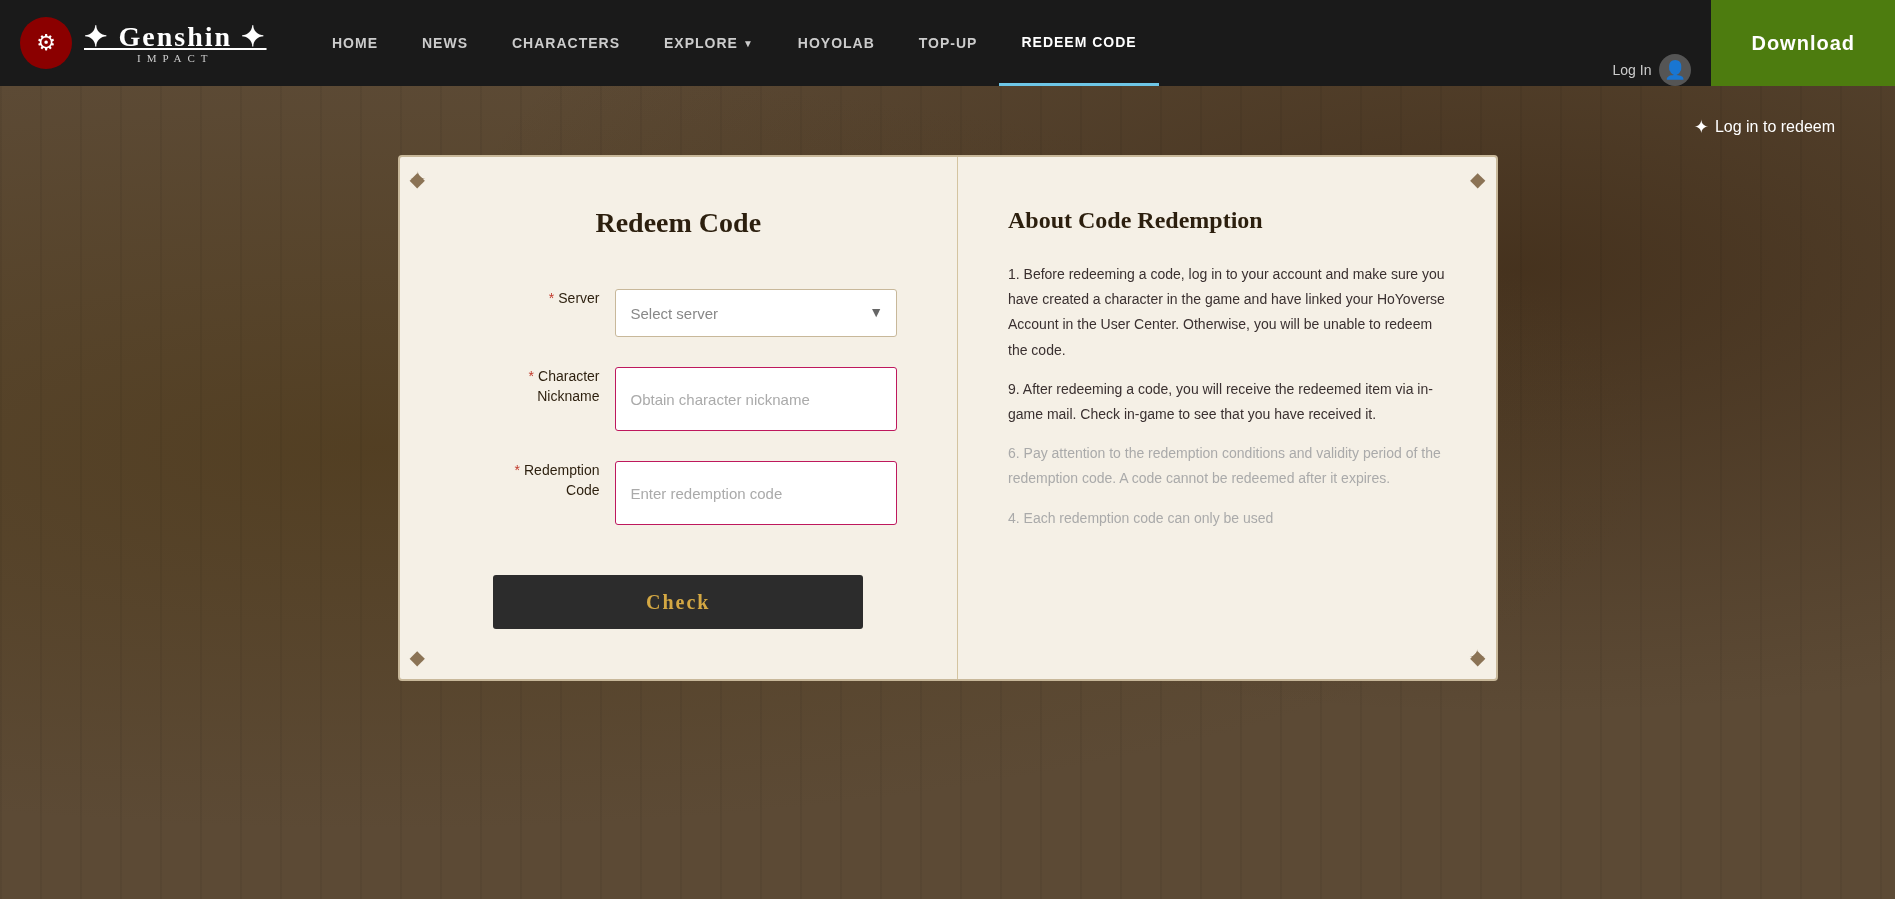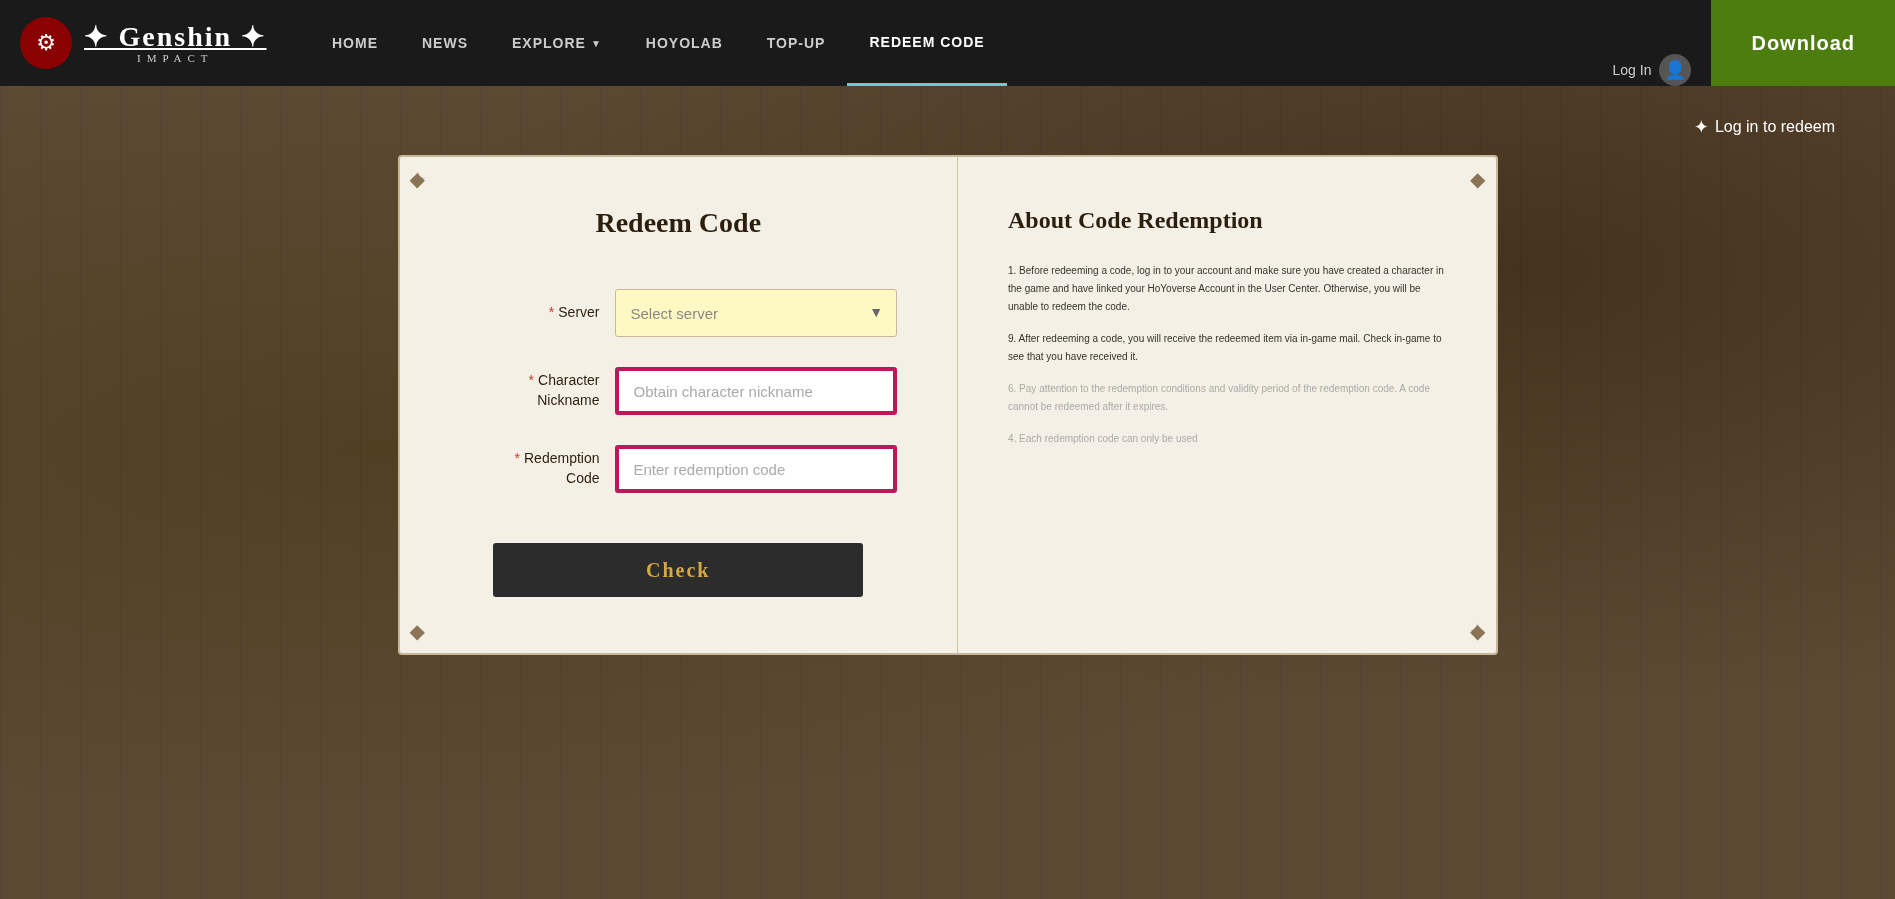--- a/index.html
+++ b/index.html
@@ -129,47 +129,47 @@
       flex: 1; padding: 50px 60px 50px 60px;
       border-right: 1px solid #d4c4a0;
       display: flex; flex-direction: column; align-items: center;
     }
     .panel-title {
       font-size: 28px; font-weight: bold; color: #2c1f0e;
       margin-bottom: 50px; font-family: 'Georgia', serif;
       text-align: center;
     }
     .form-group {
-      display: flex; align-items: center; width: 100%; margin-bottom: 30px;
+      display: flex; width: 100%; margin-bottom: 30px;
     }
     .form-label {
       font-size: 14px; color: #2c1f0e; text-align: right;
       min-width: 155px; padding-right: 15px; font-family: sans-serif;
       line-height: 1.4;
     }
     .required-star {
       color: #c0392b; margin-right: 4px;
     }
     .select-wrapper {
       flex: 1; position: relative;
     }
     .select-wrapper select {
       width: 100%; height: 48px; border: 1px solid #c8b89a;
-      background: #fef9c3; border-radius: 3px;
+      background: #ffffff; border-radius: 3px;
       font-size: 15px; color: #888; padding: 0 15px;
       font-family: sans-serif; cursor: pointer;
       appearance: none; -webkit-appearance: none;
       outline: none;
     }
     .select-arrow {
       position: absolute; right: 14px; top: 50%; transform: translateY(-50%);
       pointer-events: none; color: #666; font-size: 14px;
     }
     .form-input {
-      flex: 1; height: 48px; border: 4px solid #be185d;
+      flex: 1; height: 64px; border: 1px solid #be185d;
       background: #fff; border-radius: 3px;
       font-size: 15px; color: #333; padding: 0 15px;
       font-family: sans-serif; outline: none;
     }
     .form-input::placeholder { color: #aaa; }
     .redeem-btn {
       margin-top: 20px; width: 370px; height: 54px;
       background: #2c2c2c; color: #d4a843;
       font-size: 20px; font-weight: 600; letter-spacing: 2px;
       border: none; border-radius: 3px; cursor: pointer;
@@ -179,21 +179,21 @@
     
     .right-panel {
       flex: 1; padding: 50px 50px 50px 50px;
       overflow-y: auto; max-height: 520px;
     }
     .right-title {
       font-size: 24px; font-weight: bold; color: #2c1f0e;
       margin-bottom: 28px; font-family: 'Georgia', serif;
     }
     .right-text {
-      font-size: 10px; color: #3a3030; line-height: 1.8;
+      font-size: 14px; color: #3a3030; line-height: 1.8;
       font-family: sans-serif;
     }
     .right-text p { margin-bottom: 14px; }
     .right-text .faded { color: #aaa; }
   </style>
 </head>
 <body>
 
 <div class="hero-bg"></div>
 
@@ -202,20 +202,21 @@
     <div class="nav-logo-icon">⚙</div>
     <div class="nav-logo-text">
       <span class="nav-logo-name">✦ Genshin ✦</span>
       <span class="nav-logo-sub">IMPACT</span>
     </div>
   </div>
 
   <div class="nav-links">
     <a class="nav-link">HOME</a>
     <a class="nav-link">NEWS</a>
+    <a class="nav-link">CHARACTERS</a>
     <a class="nav-link">
       <span>EXPLORE</span>
       <span class="chevron">▼</span>
     </a>
     <a class="nav-link">HoYoLAB</a>
     <a class="nav-link">TOP-UP</a>
     <a class="nav-link active">REDEEM CODE</a>
   </div>
 
   <div class="nav-right">

